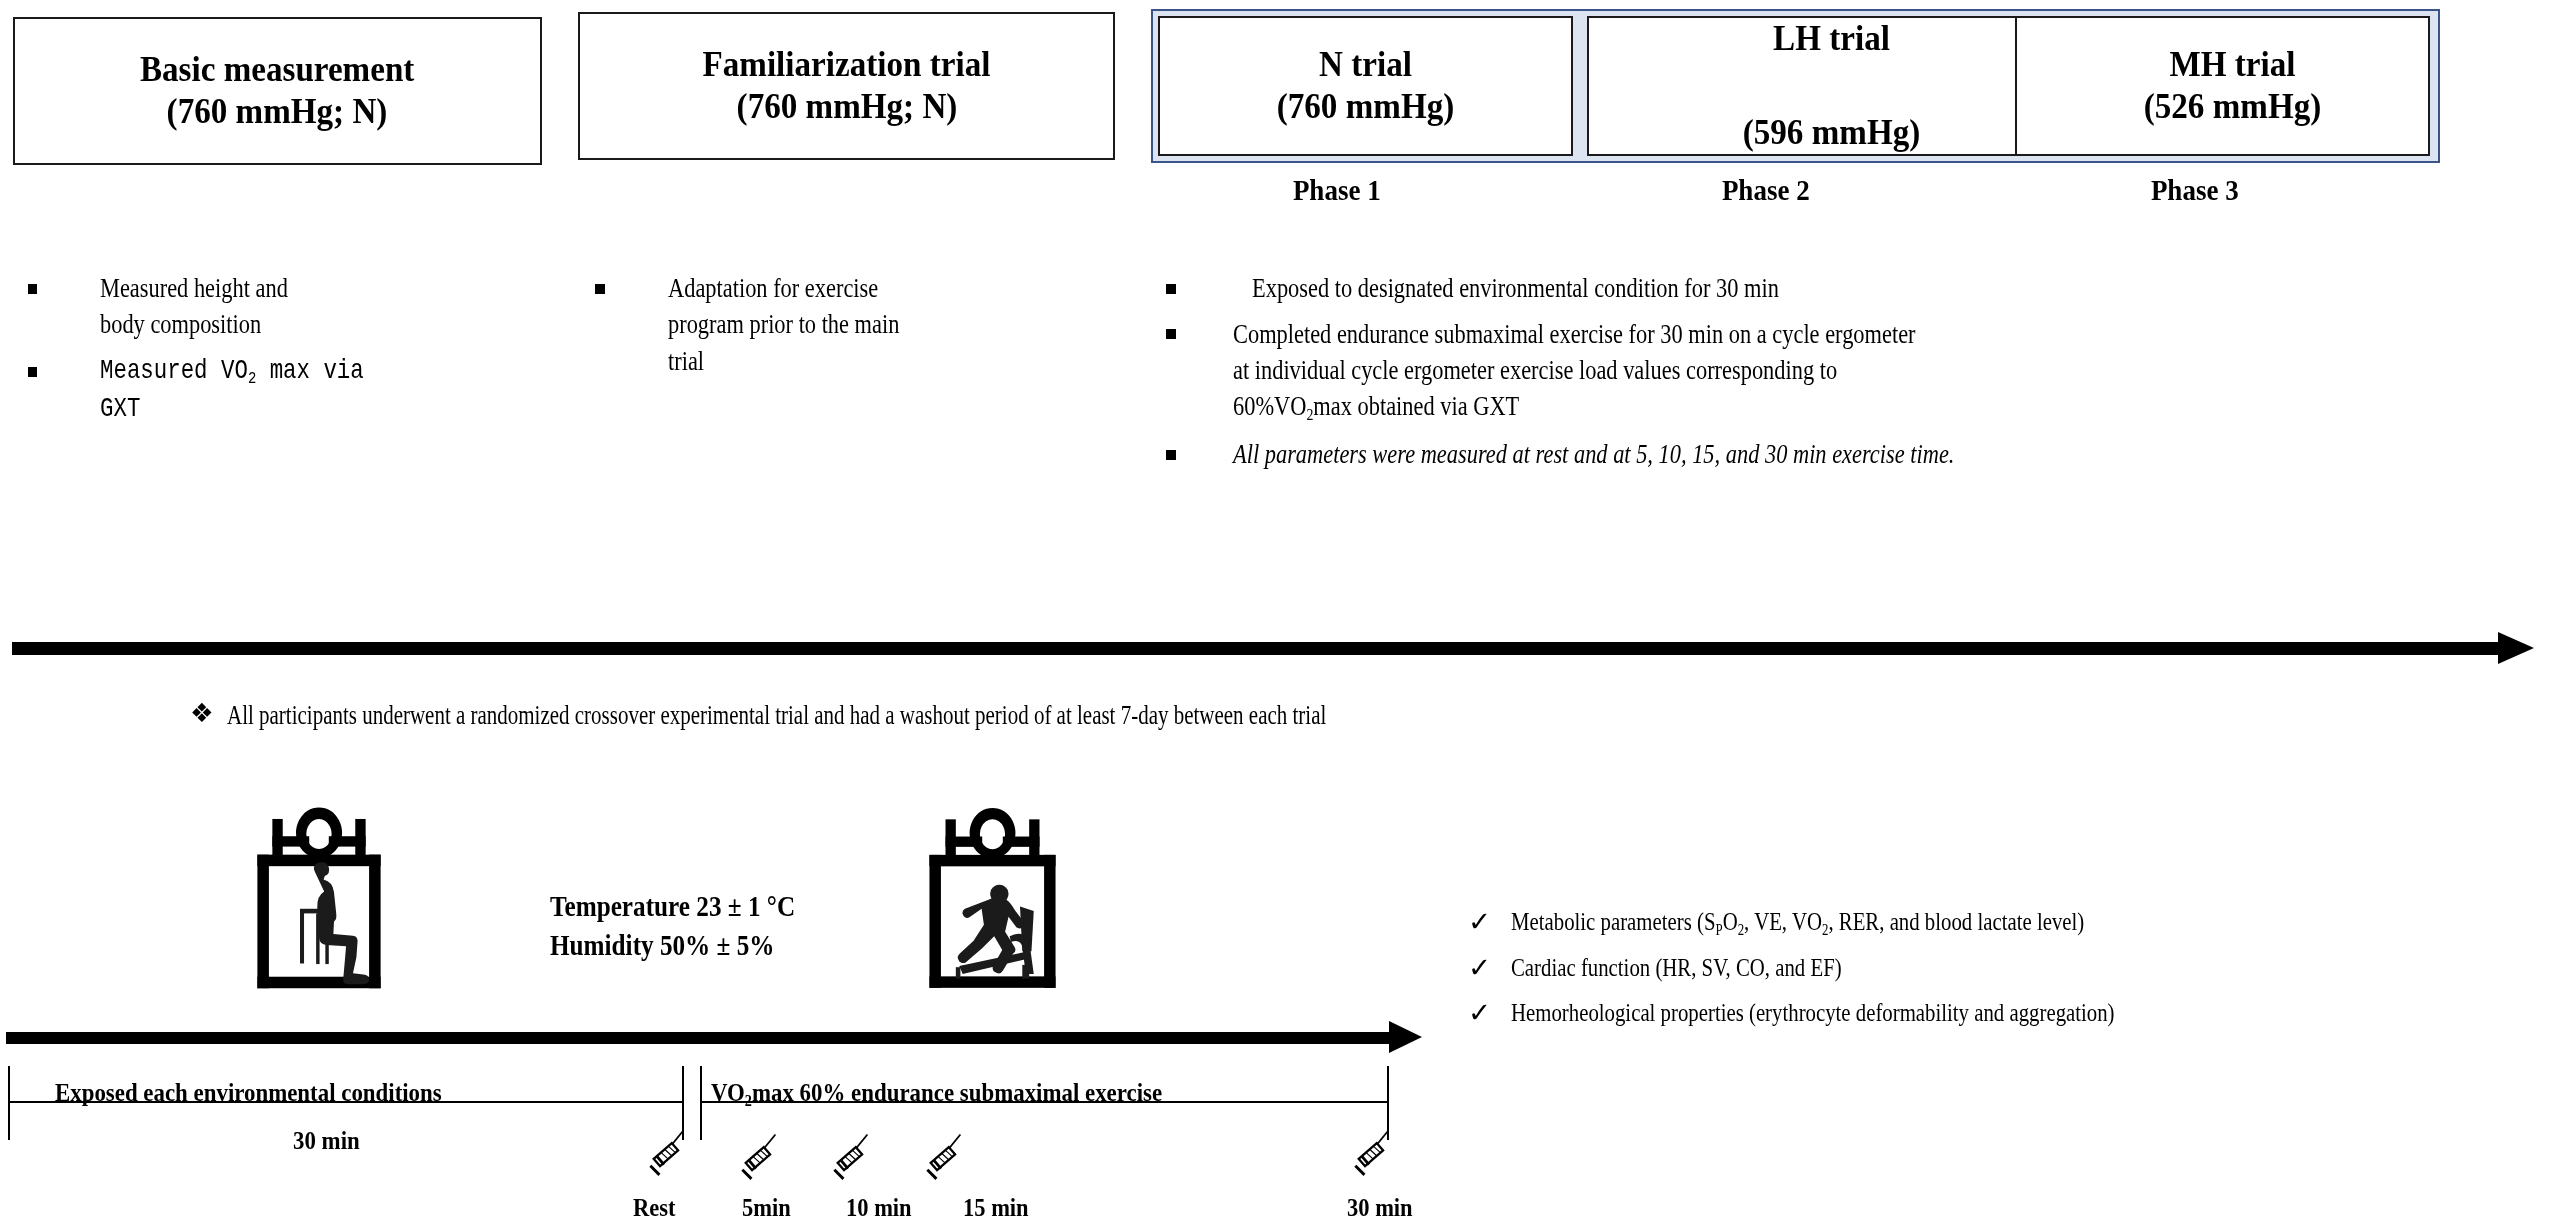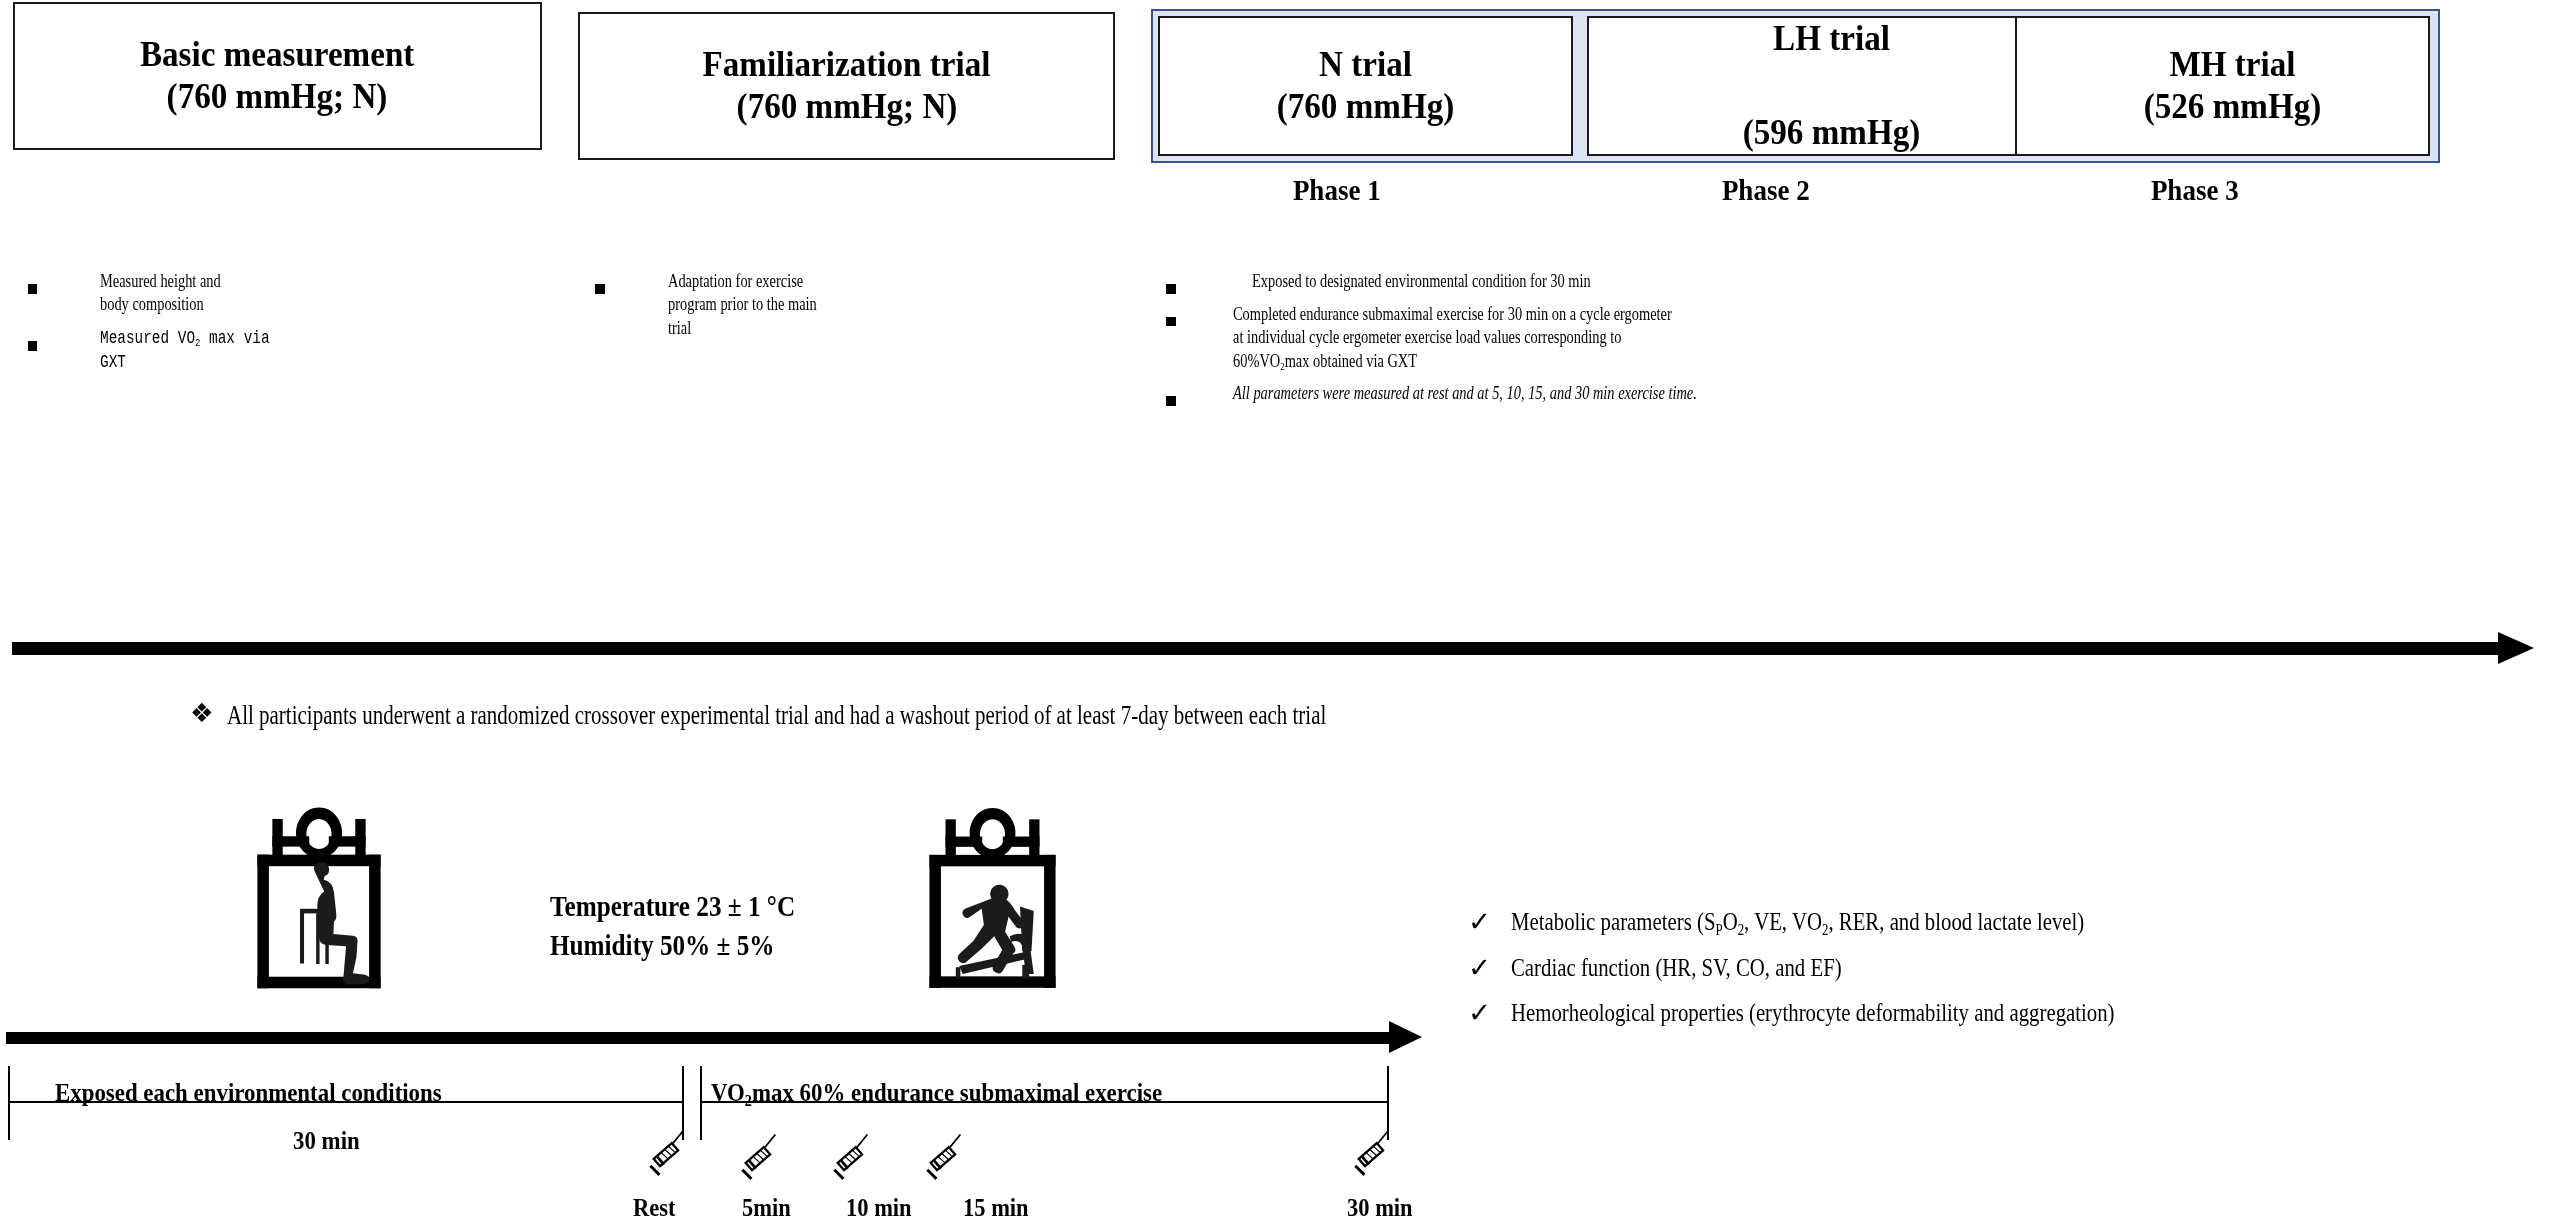--- a/index.html
+++ b/index.html
@@ -21,21 +21,21 @@
   .bluewrap{position:absolute;border:2.3px solid #3b5488;background:#dce4f2;
             box-sizing:border-box;}
 
   .phaselbl{position:absolute;font-weight:bold;font-size:30px;white-space:nowrap;
             transform:scaleX(.9);}
 
   
   .blk{position:absolute;}
   .brow{display:flex;align-items:flex-start;margin-bottom:2.3px;}
   .sq{width:9.8px;height:9.8px;background:#000;flex:0 0 auto;margin-top:13.8px;}
-  .btxt{font-size:18px;line-height:1.30;}
+  .btxt{font-size:28px;line-height:1.30;}
   .btxt .l{display:block;white-space:nowrap;transform:scaleX(.80);transform-origin:left top;}
 
   
   .arrow-line{position:absolute;background:#000;}
   .arrow-head{position:absolute;width:0;height:0;border-style:solid;}
 
   
   .dia{font-size:26.4px;line-height:1;}
 
   
@@ -52,21 +52,21 @@
   .chk-row{display:flex;align-items:flex-start;margin-bottom:16px;}
   .chk{font-size:27.6px;line-height:1;flex:0 0 auto;width:43px;}
   .chk-t{font-size:26px;line-height:1.1;white-space:nowrap;
          transform:scaleX(.80);transform-origin:left top;}
 </style>
 </head>
 <body>
 
 <div class="bluewrap" style="left:1151px;top:9.2px;width:1289px;height:154px;"></div>
 
-<div class="pbox" style="left:12.6px;top:2px;width:529px;height:148px;">
+<div class="pbox" style="left:12.6px;top:17px;width:529px;height:148px;">
   <div class="ln">Basic measurement</div>
   <div class="ln">(760 mmHg; N)</div>
 </div>
 
 <div class="pbox" style="left:578px;top:11.5px;width:537px;height:148px;">
   <div class="ln">Familiarization trial</div>
   <div class="ln">(760 mmHg; N)</div>
 </div>
 
 <div class="pbox" style="left:1158px;top:16px;width:415px;height:140px;">

